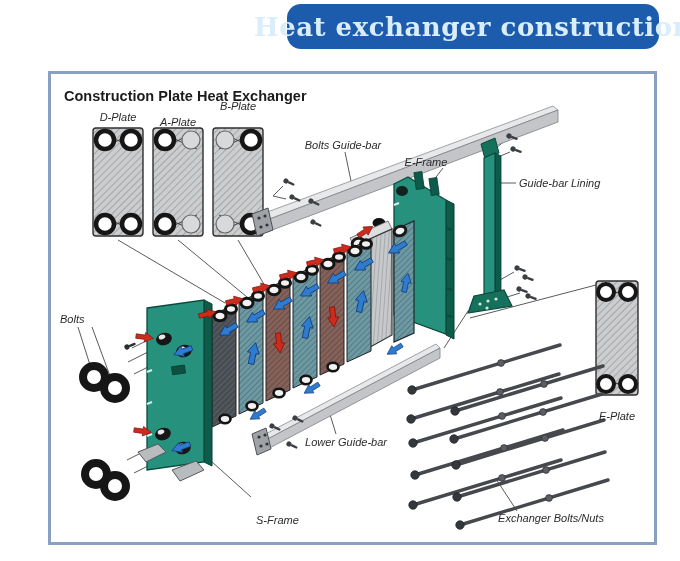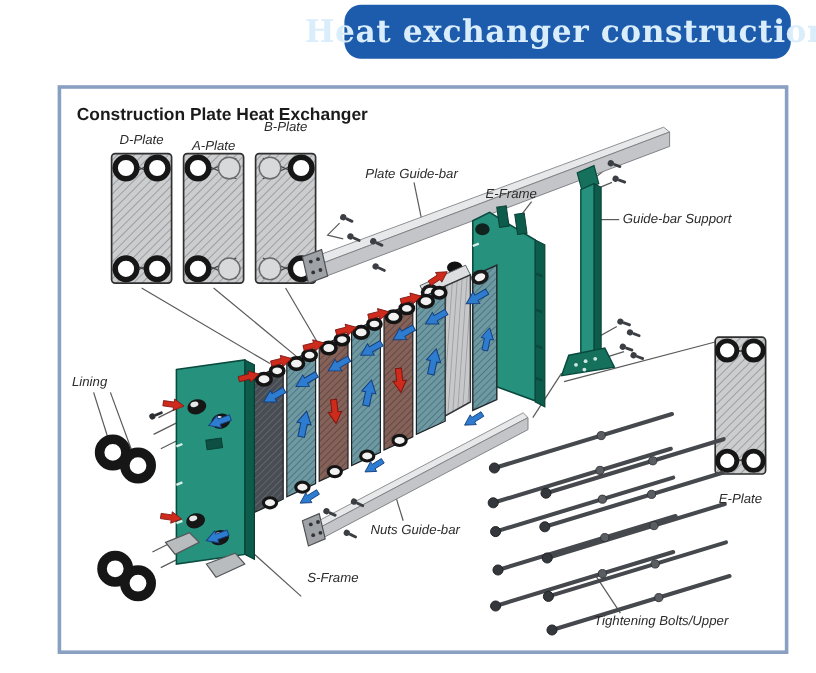--- a/index.html
+++ b/index.html
@@ -25,28 +25,28 @@
   <div class="banner">
     <span>Heat exchanger construction</span>
   </div>
 
   <div class="frame-box"></div>
   <div class="diagram-title">Construction Plate Heat Exchanger</div>
 
   <div class="lbl ctr" style="left:118px;top:111px">D-Plate</div>
   <div class="lbl ctr" style="left:178px;top:116px">A-Plate</div>
   <div class="lbl ctr" style="left:238px;top:100px">B-Plate</div>
-  <div class="lbl ctr" style="left:343px;top:139px">Plate Guide-bar</div>
+  <div class="lbl ctr" style="left:343px;top:139px">Bolts Guide-bar</div>
   <div class="lbl ctr" style="left:426px;top:156px">E-Frame</div>
-  <div class="lbl" style="left:519px;top:177px">Guide-bar Support</div>
-  <div class="lbl" style="left:60px;top:313px">Lining</div>
-  <div class="lbl ctr" style="left:346px;top:436px">Nuts Guide-bar</div>
-  <div class="lbl" style="left:256px;top:476px">S-Frame</div>
+  <div class="lbl" style="left:519px;top:177px">Guide-bar Lining</div>
+  <div class="lbl" style="left:60px;top:313px">Bolts</div>
+  <div class="lbl ctr" style="left:346px;top:436px">Lower Guide-bar</div>
+  <div class="lbl" style="left:256px;top:514px">S-Frame</div>
   <div class="lbl ctr" style="left:617px;top:410px">E-Plate</div>
-  <div class="lbl ctr" style="left:551px;top:512px">Tightening Bolts/Upper</div>
+  <div class="lbl ctr" style="left:551px;top:512px">Exchanger Bolts/Nuts</div>
 
   <svg class="art" width="680" height="561" viewBox="0 0 680 561">
     <defs>
       <pattern id="hatchPlate" width="5" height="5" patternUnits="userSpaceOnUse" patternTransform="rotate(45)">
         <rect width="5" height="5" fill="#cbcdcf"></rect>
           <line x1="0" y1="0" x2="0" y2="5" stroke="#8f9294" stroke-width="1.3"></line>
       </pattern>
       <pattern id="hatchDark" width="4" height="4" patternUnits="userSpaceOnUse" patternTransform="rotate(45)">
         <rect width="4" height="4" fill="#474d52"></rect>
           <line x1="0" y1="0" x2="0" y2="4" stroke="#6d7478" stroke-width="1"></line>

